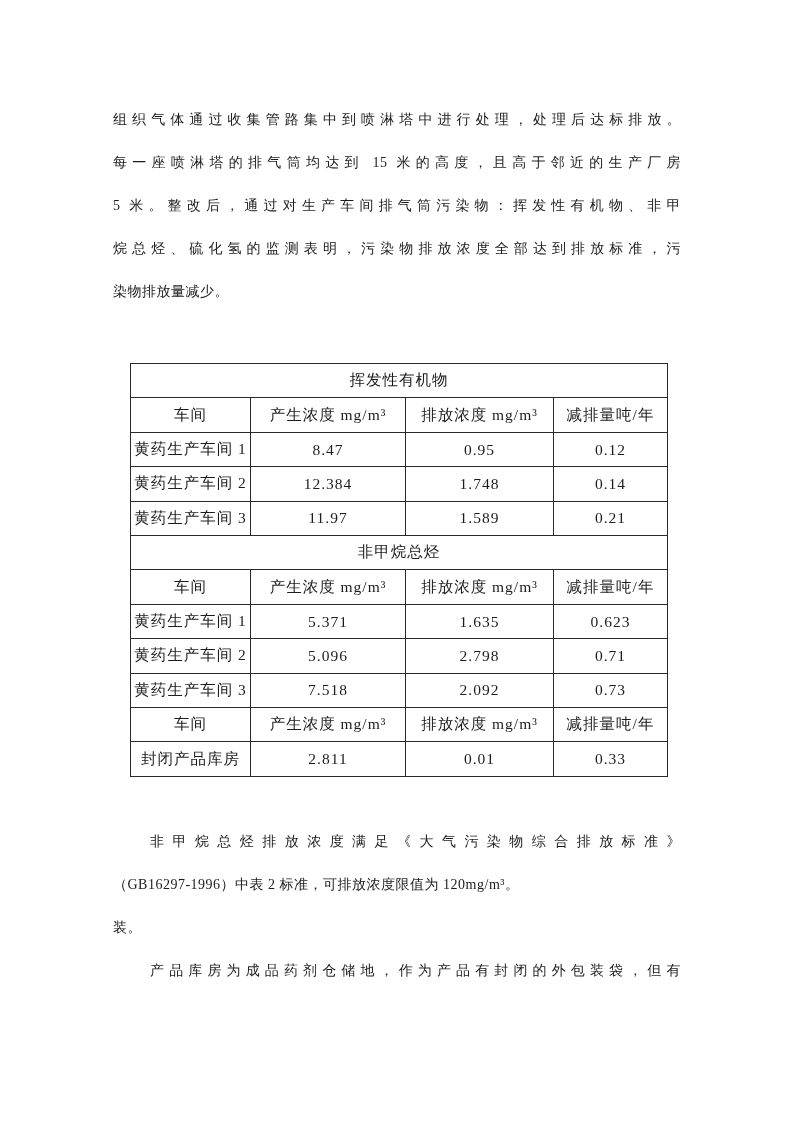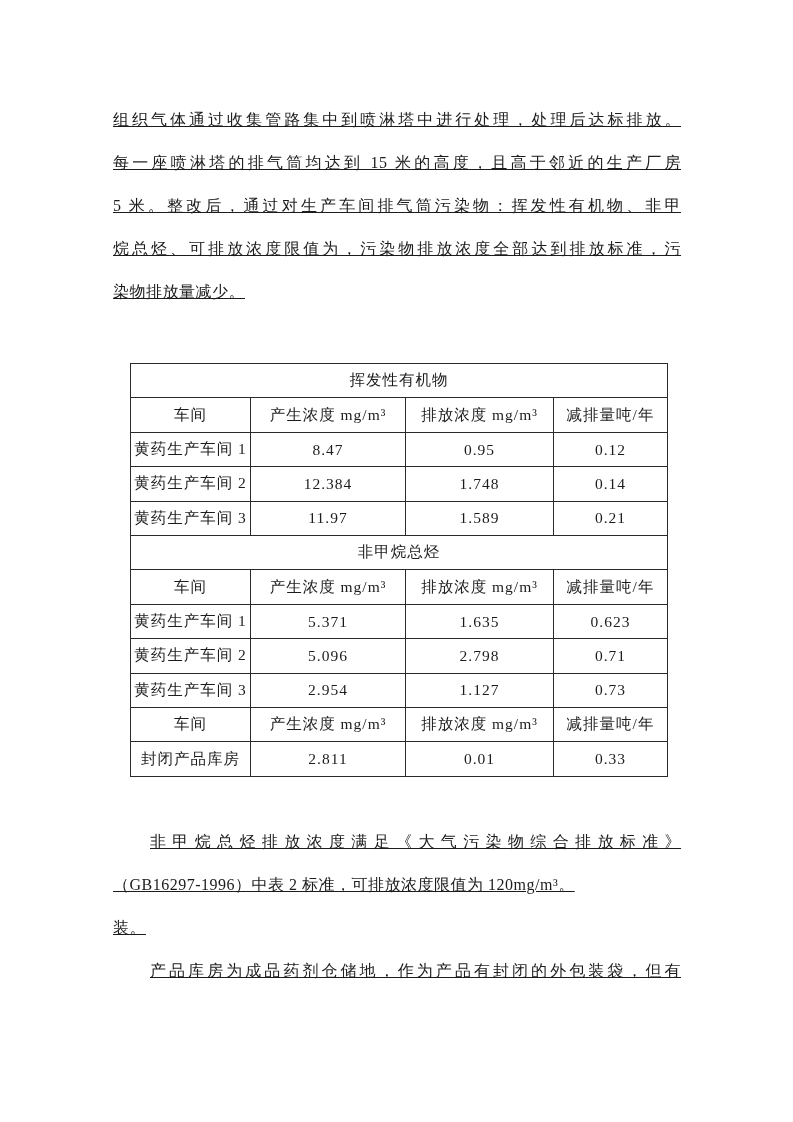--- a/index.html
+++ b/index.html
@@ -11,25 +11,24 @@
     color: #1c1c1c;
     font-family: "Liberation Serif", "DejaVu Serif", serif;
     overflow: hidden;
   }
   .textblock {
     position: absolute;
     left: 113px;
     width: 568px;
   }
   .tline {
-    font-size: 16px;
+    font-size: 14px;
     height: 43px;
     line-height: 43px;
     letter-spacing: 0.5px;
-    text-decoration: underline;
   }
   .jfull {
     text-align: justify;
     text-align-last: justify;
   }
   .indent { padding-left: 37px; }
   .doc-table {
     position: absolute;
     left: 130px;
     top: 363px;
@@ -51,21 +50,21 @@
 </style>
 </head>
 <body>
 
 <div class="page">
 
   <div class="textblock" style="top:98px;">
     <div class="tline jfull">组织气体通过收集管路集中到喷淋塔中进行处理，处理后达标排放。</div>
     <div class="tline jfull">每一座喷淋塔的排气筒均达到 15 米的高度，且高于邻近的生产厂房</div>
     <div class="tline jfull">5 米。整改后，通过对生产车间排气筒污染物：挥发性有机物、非甲</div>
-    <div class="tline jfull">烷总烃、可排放浓度限值为，污染物排放浓度全部达到排放标准，污</div>
+    <div class="tline jfull">烷总烃、硫化氢的监测表明，污染物排放浓度全部达到排放标准，污</div>
     <div class="tline">染物排放量减少。</div>
   </div>
 
   <table class="doc-table">
     <colgroup>
       <col style="width:120px">
         <col style="width:155px">
         <col style="width:148px">
         <col style="width:114px">
     </colgroup>
@@ -115,22 +114,22 @@
         <td>0.623</td>
       </tr>
       <tr>
         <td>黄药生产车间 2</td>
         <td>5.096</td>
         <td>2.798</td>
         <td>0.71</td>
       </tr>
       <tr>
         <td>黄药生产车间 3</td>
-        <td>2.954</td>
-        <td>1.127</td>
+        <td>7.518</td>
+        <td>2.092</td>
         <td>0.73</td>
       </tr>
 
       <tr>
         <td>车间</td>
         <td>产生浓度 mg/m³</td>
         <td>排放浓度 mg/m³</td>
         <td>减排量吨/年</td>
       </tr>
       <tr>

